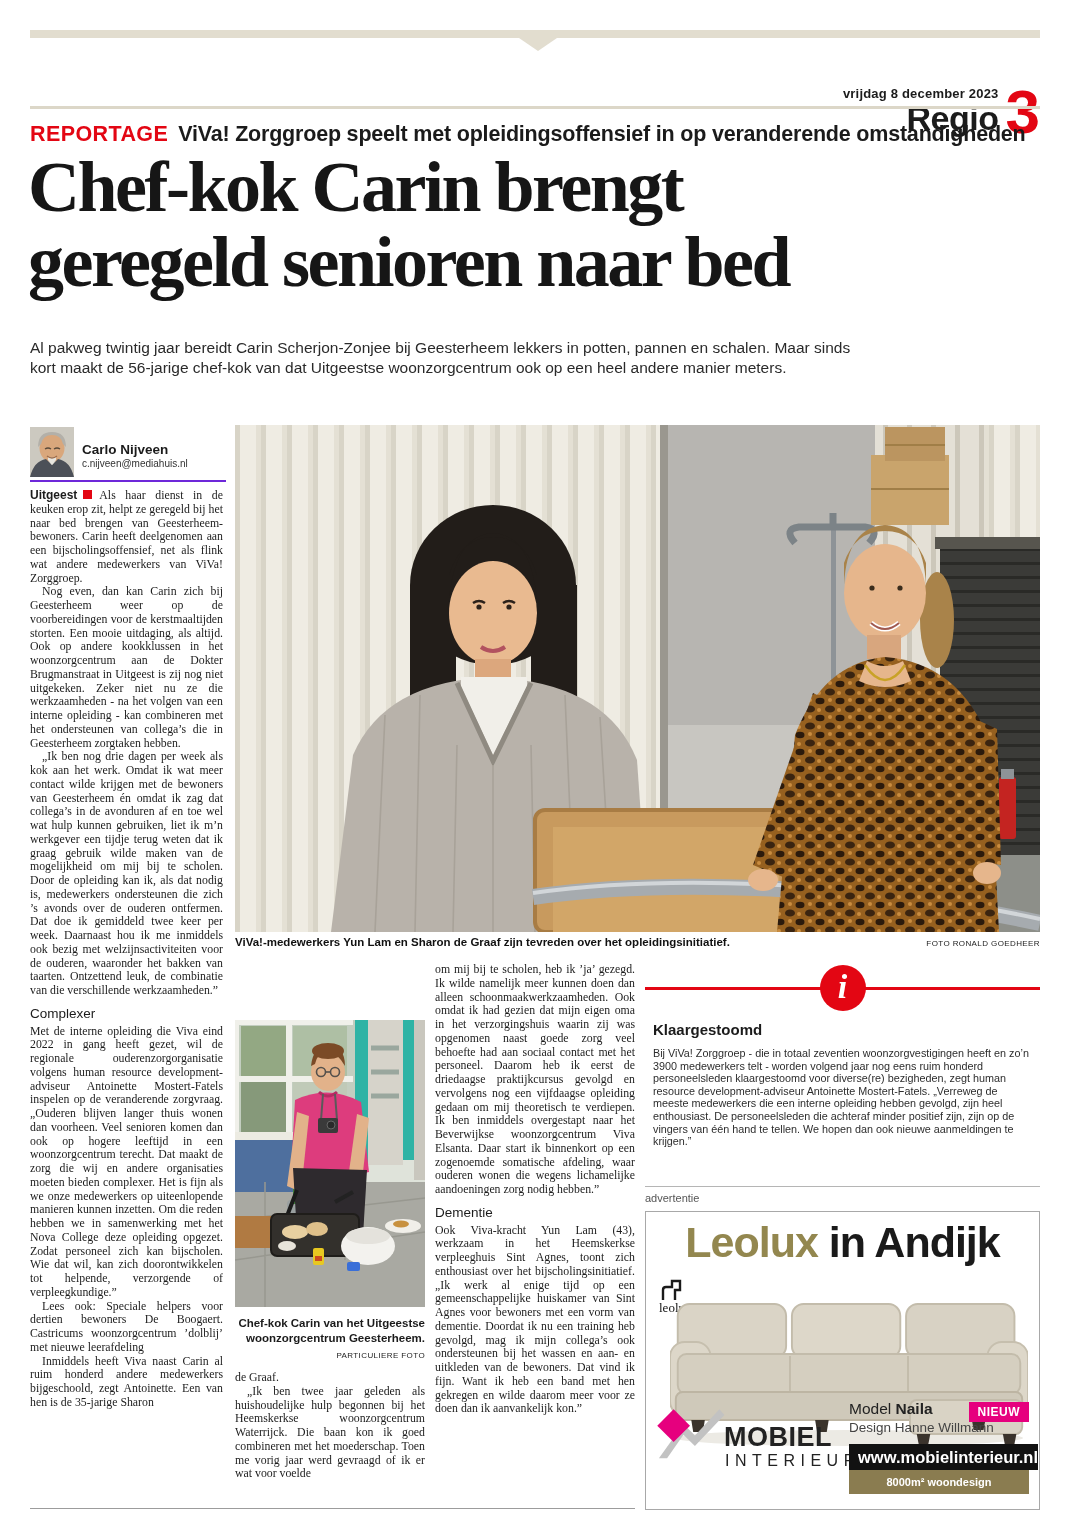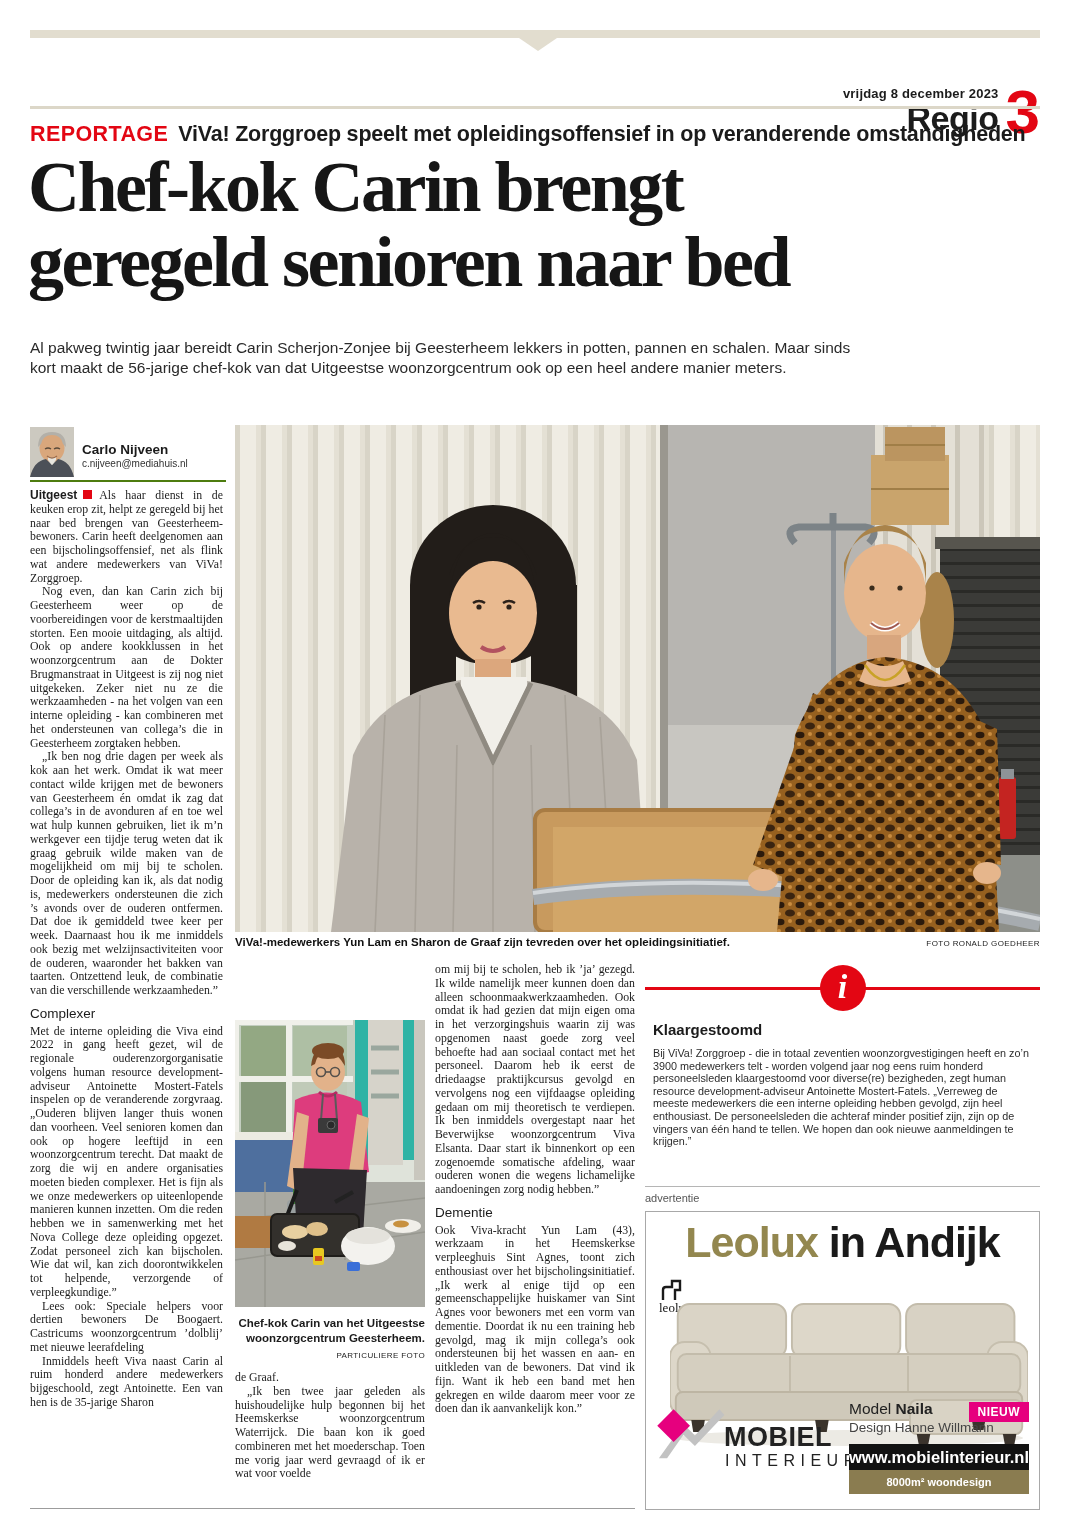--- a/index.html
+++ b/index.html
@@ -19,21 +19,21 @@
   .beigerule{left:30px;top:106px;width:1010px;height:3px;background:#dcd7c8;}
 
   
   .kicker{left:30px;top:122px;width:1010px;font-size:21.5px;font-weight:bold;letter-spacing:-.2px;white-space:nowrap;}
   .kicker .tag{color:#e30613;margin-right:10px;letter-spacing:.4px;margin-top:24px;}
   .headline{left:28px;top:150px;width:1030px;font-family:"Liberation Serif",serif;font-weight:bold;
             font-size:72px;line-height:75px;letter-spacing:-2.5px;color:#161616;}
   .intro{left:30px;top:338px;width:822px;font-size:15.5px;line-height:19.5px;font-weight:500;color:#2a2a2a;}
 
   
-  .byline{left:30px;top:426px;width:196px;height:54px;border-bottom:2px solid #4d7c0f;}
+  .byline{left:30px;top:426px;width:196px;height:54px;border-bottom:2px solid #6d28d9;}
   .byline .pic{position:absolute;left:0;top:1px;width:44px;height:50px;overflow:hidden;}
   .byline .who{position:absolute;left:52px;top:16px;}
   .byline .name{font-weight:bold;font-size:13.5px;}
   .byline .mail{font-size:10px;color:#333;margin-top:1px;}
 
   
   .bodycol{font-family:"Liberation Serif",serif;font-size:11.8px;line-height:13.75px;
            text-align:justify;color:#1c1c1c;overflow:hidden;}
   .bodycol p{margin:0;text-indent:12px;}
   .bodycol p.ni{text-indent:0;}
@@ -81,21 +81,21 @@
   .mobiel{position:absolute;left:8px;top:188px;width:196px;height:84px;text-align:right;}
   .mobiel .mk{position:absolute;left:0;top:2px;width:72px;height:62px;}
   .mobiel .mt1{position:absolute;left:70px;top:22px;font-weight:800;font-size:27px;letter-spacing:.5px;color:#222;}
   .mobiel .mt2{position:absolute;left:71px;top:52px;font-size:16px;letter-spacing:5.5px;color:#222;}
   .ad-model{position:absolute;left:203px;top:188px;font-size:15.5px;color:#222;}
   .ad-model b{font-weight:bold;}
   .ad-designer{position:absolute;left:203px;top:208px;font-size:13.5px;color:#444;}
   .ad-badge{position:absolute;right:10px;top:190px;background:#e6007e;color:#fff;font-weight:bold;
             font-size:12px;padding:3px 9px;letter-spacing:.5px;}
   .ad-url{position:absolute;left:203px;top:232px;width:180px;height:26px;background:#121212;color:#fff;
-          font-weight:bold;font-size:16.5px;text-align:left;line-height:26px;}
+          font-weight:bold;font-size:16.5px;text-align:left;line-height:26px;padding-left:9px;}
   .ad-tag{position:absolute;left:203px;top:258px;width:180px;height:24px;background:#8a7c50;color:#fff;
           font-weight:bold;font-size:11px;text-align:center;line-height:24px;}
 </style>
 </head>
 <body>
 
 <div class="page">
 
   <div class="abs topbar"></div>
   <div class="abs fold"></div>

